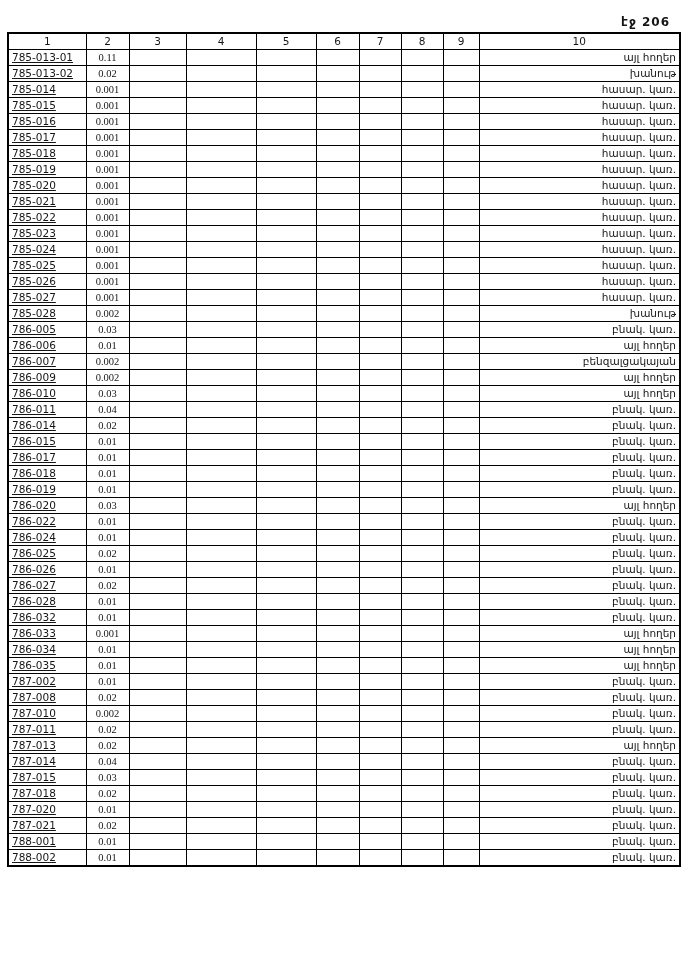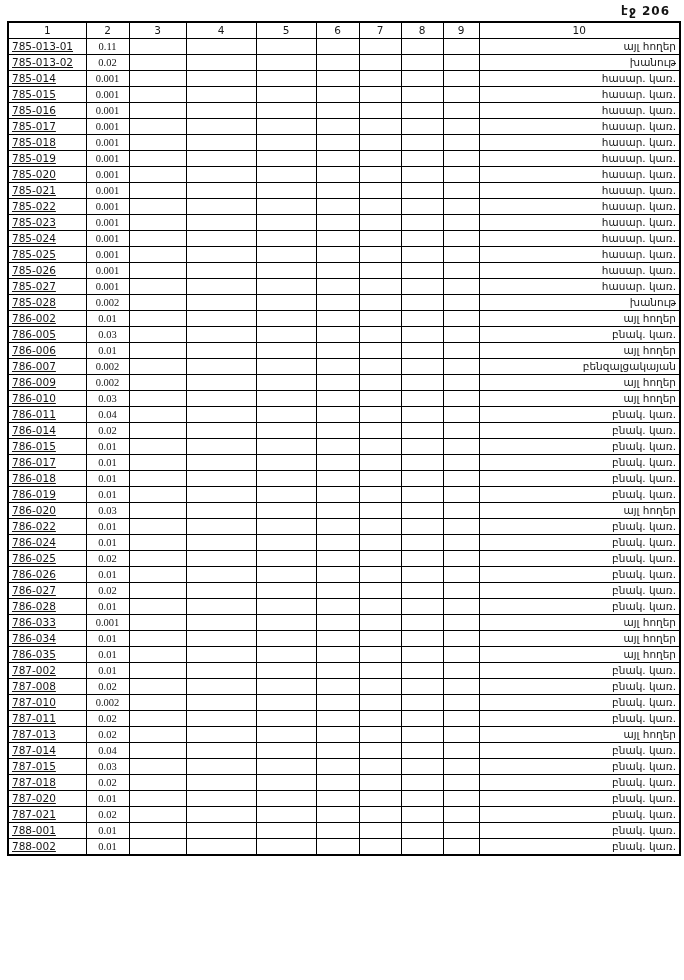--- a/index.html
+++ b/index.html
@@ -6,21 +6,21 @@
   html, body {
     margin: 0;
     padding: 0;
     width: 684px;
     height: 980px;
     background: #ffffff;
     font-family: "DejaVu Sans", sans-serif;
     color: #151515;
   }
   .page {
-    padding: 2px 4px 0 7px;
+    padding: 13px 4px 0 7px;
   }
   .page-label {
     text-align: right;
     font-size: 12px;
     font-weight: bold;
     letter-spacing: 1px;
     padding-right: 10px;
     height: 19px;
     line-height: 19px;
   }
@@ -283,32 +283,20 @@
           <td class="empty"></td>
           <td class="empty"></td>
           <td class="empty"></td>
           <td class="empty"></td>
           <td class="empty"></td>
           <td class="empty"></td>
           <td class="empty"></td>
           <td class="note">խանութ</td>
         </tr>
         <tr>
-          <td class="code">786-002</td>
-          <td class="value">0.01</td>
-          <td class="empty"></td>
-          <td class="empty"></td>
-          <td class="empty"></td>
-          <td class="empty"></td>
-          <td class="empty"></td>
-          <td class="empty"></td>
-          <td class="empty"></td>
-          <td class="note">այլ հողեր</td>
-        </tr>
-        <tr>
           <td class="code">786-005</td>
           <td class="value">0.03</td>
           <td class="empty"></td>
           <td class="empty"></td>
           <td class="empty"></td>
           <td class="empty"></td>
           <td class="empty"></td>
           <td class="empty"></td>
           <td class="empty"></td>
           <td class="note">բնակ. կառ.</td>
@@ -500,20 +488,32 @@
           <td class="empty"></td>
           <td class="empty"></td>
           <td class="empty"></td>
           <td class="empty"></td>
           <td class="empty"></td>
           <td class="empty"></td>
           <td class="note">բնակ. կառ.</td>
         </tr>
         <tr>
           <td class="code">786-028</td>
+          <td class="value">0.01</td>
+          <td class="empty"></td>
+          <td class="empty"></td>
+          <td class="empty"></td>
+          <td class="empty"></td>
+          <td class="empty"></td>
+          <td class="empty"></td>
+          <td class="empty"></td>
+          <td class="note">բնակ. կառ.</td>
+        </tr>
+        <tr>
+          <td class="code">786-032</td>
           <td class="value">0.01</td>
           <td class="empty"></td>
           <td class="empty"></td>
           <td class="empty"></td>
           <td class="empty"></td>
           <td class="empty"></td>
           <td class="empty"></td>
           <td class="empty"></td>
           <td class="note">բնակ. կառ.</td>
         </tr>

